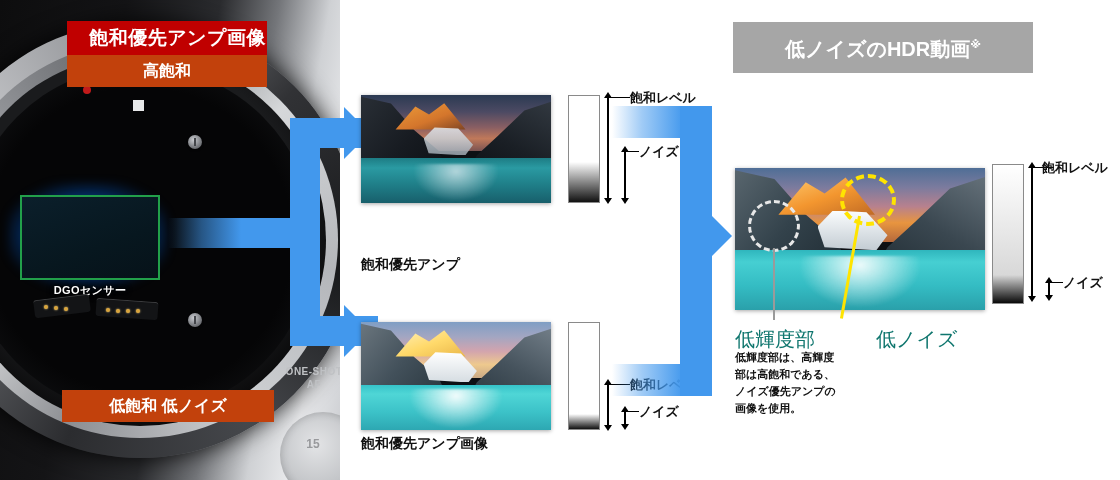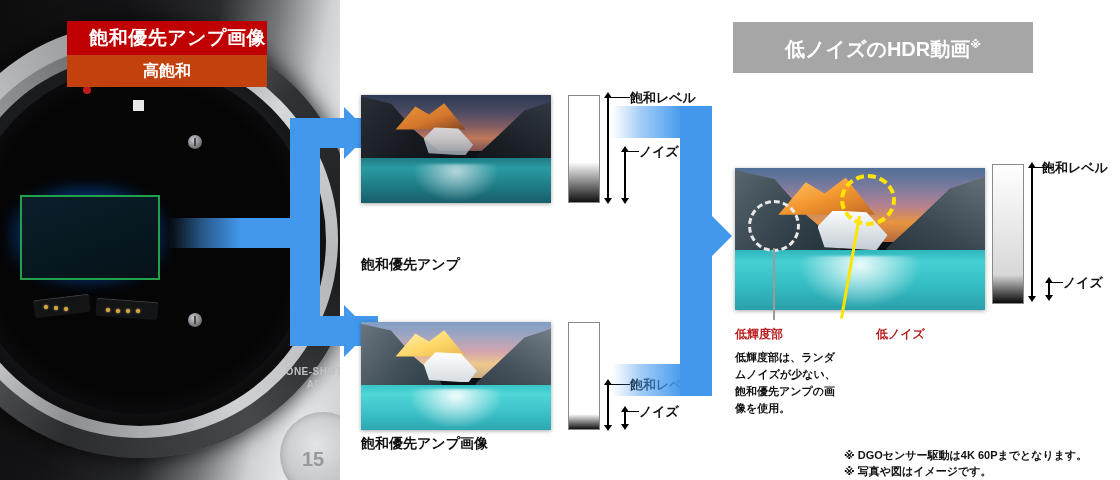--- a/index.html
+++ b/index.html
@@ -76,22 +76,22 @@
   .oneshot{
     position:absolute;left:282px;top:365px;width:64px;text-align:center;
     color:#bfc1c4;font-size:10px;font-weight:bold;line-height:13px;letter-spacing:.5px;
   }
   .dial{
     position:absolute;left:280px;top:412px;width:86px;height:86px;border-radius:50%;
     background:radial-gradient(circle at 42% 38%,#e3e4e6,#c4c6c9 55%,#a9abae);
     box-shadow:inset 0 0 8px rgba(0,0,0,.2);
   }
   .dial span{
-    position:absolute;left:0;top:36px;width:66px;text-align:center;
-    color:#98999c;font-size:20px;font-weight:bold;
+    position:absolute;left:0;top:25px;width:66px;text-align:center;
+    color:#98999c;font-size:12px;font-weight:bold;
   }
 
   
   .badge{position:absolute;}
   .badge .red{
     background:#c00000;color:#fff;font-weight:bold;text-align:right;
     padding:5px 1px;font-size:19px;line-height:24px;letter-spacing:.5px;
   }
   .badge .grey{
     background:#c2410c;color:#fff;font-weight:bold;text-align:center;
@@ -277,21 +277,21 @@
   }
   #hdr-head .grey sup{font-size:11px;vertical-align:super;}
 
   
   .dashcircle{position:absolute;border-radius:50%;box-sizing:border-box;}
   .dc-white{border:3px dashed #e8e8e8;}
   .dc-yellow{border:4px dashed #ffe400;}
   .leader{position:absolute;}
 
   .anno-title{
-    position:absolute;color:#b91c1c;font-size:12px;font-weight:bold;white-space:nowrap;
+    position:absolute;color:#0f766e;font-size:20px;font-weight:normal;white-space:nowrap;
   }
   .anno-body{
     position:absolute;color:#111;font-size:11px;font-weight:bold;line-height:17px;width:108px;
   }
   .footnotes{
     position:absolute;left:844px;top:447px;color:#111;font-size:11px;font-weight:bold;line-height:16px;
   }
   .footnotes div{white-space:nowrap;}
 </style>
 </head>
@@ -310,20 +310,21 @@
     <div class="white-sq"></div>
     <div class="screw" style="left:188px;top:135px;">
         <i></i>
       </div>
     <div class="screw" style="left:188px;top:313px;">
         <i></i>
       </div>
 
     <div class="sensor-glow"></div>
     <div class="sensor-rect"></div>
+    <div class="sensor-label">DGOセンサー</div>
 
     <div class="mount-tab tab-a"></div>
     <div class="mount-tab tab-b"></div>
     <div class="pin" style="left:44px;top:305px;"></div>
     <div class="pin" style="left:54px;top:306px;"></div>
     <div class="pin" style="left:64px;top:307px;"></div>
     <div class="pin" style="left:106px;top:308px;"></div>
     <div class="pin" style="left:116px;top:309px;"></div>
     <div class="pin" style="left:126px;top:309px;"></div>
     <div class="pin" style="left:136px;top:309px;"></div>
@@ -335,20 +336,21 @@
     <div class="dial">
       <span>15</span>
     </div>
   </div>
 
   <div class="badge" id="badge-top">
     <div class="red">飽和優先アンプ画像</div>
     <div class="grey">高飽和</div>
   </div>
   <div class="badge" id="badge-bottom">
+    <div class="grey">低飽和 低ノイズ</div>
   </div>
 
   <div class="arrow-split">
     <div class="as-stem"></div>
     <div class="as-spine"></div>
     <div class="as-armtop"></div>
     <div class="as-armbot"></div>
     <div class="ahead" id="ahead-top"></div>
     <div class="ahead" id="ahead-bot"></div>
   </div>
@@ -438,21 +440,21 @@
     <div class="refl"></div>
   </div>
 
   <div class="dashcircle dc-white" style="left:748px;top:200px;width:52px;height:52px;"></div>
   <div class="dashcircle dc-yellow" style="left:840px;top:174px;width:56px;height:52px;"></div>
 
   <div class="leader" style="left:773px;top:248px;width:2px;height:72px;background:#9a9a9a;"></div>
   <div class="leader" style="left:858px;top:216px;width:3px;height:104px;background:#ffe400;transform:rotate(10deg);transform-origin:top center;"></div>
 
   <div class="anno-title" style="left:735px;top:326px;">低輝度部</div>
-  <div class="anno-body" style="left:735px;top:349px;">低輝度部は、ランダムノイズが少ない、飽和優先アンプの画像を使用。</div>
+  <div class="anno-body" style="left:735px;top:349px;">低輝度部は、高輝度部は高飽和である、ノイズ優先アンプの画像を使用。</div>
 
   <div class="anno-title" style="left:876px;top:326px;">低ノイズ</div>
 
   <div>
     <div class="gauge" style="left:992px;top:164px;width:32px;height:140px;">
       <div class="gfill" style="top:0;height:80%;background:linear-gradient(180deg,#ffffff,#d8d8d8);"></div>
       <div class="gfill" style="top:80%;height:20%;background:linear-gradient(180deg,#d8d8d8,#090909);"></div>
     </div>
     <div class="axis vline" style="left:1031px;top:168px;height:130px;"></div>
     <div class="arrowhead-up" style="left:1028px;top:162px;"></div>
@@ -460,18 +462,14 @@
     <div class="tick" style="left:1032px;top:167px;width:22px;"></div>
     <div class="glabel" style="left:1042px;top:159px;">飽和レベル</div>
 
     <div class="axis vline" style="left:1048px;top:283px;height:14px;"></div>
     <div class="arrowhead-up" style="left:1045px;top:277px;"></div>
     <div class="arrowhead-down" style="left:1045px;top:295px;"></div>
     <div class="tick" style="left:1049px;top:282px;width:14px;"></div>
     <div class="glabel" style="left:1063px;top:274px;">ノイズ</div>
   </div>
 
-  <div class="footnotes">
-    <div>※ DGOセンサー駆動は4K 60Pまでとなります。</div>
-    <div>※ 写真や図はイメージです。</div>
-  </div>
 
 </div>
 
 </body></html>

